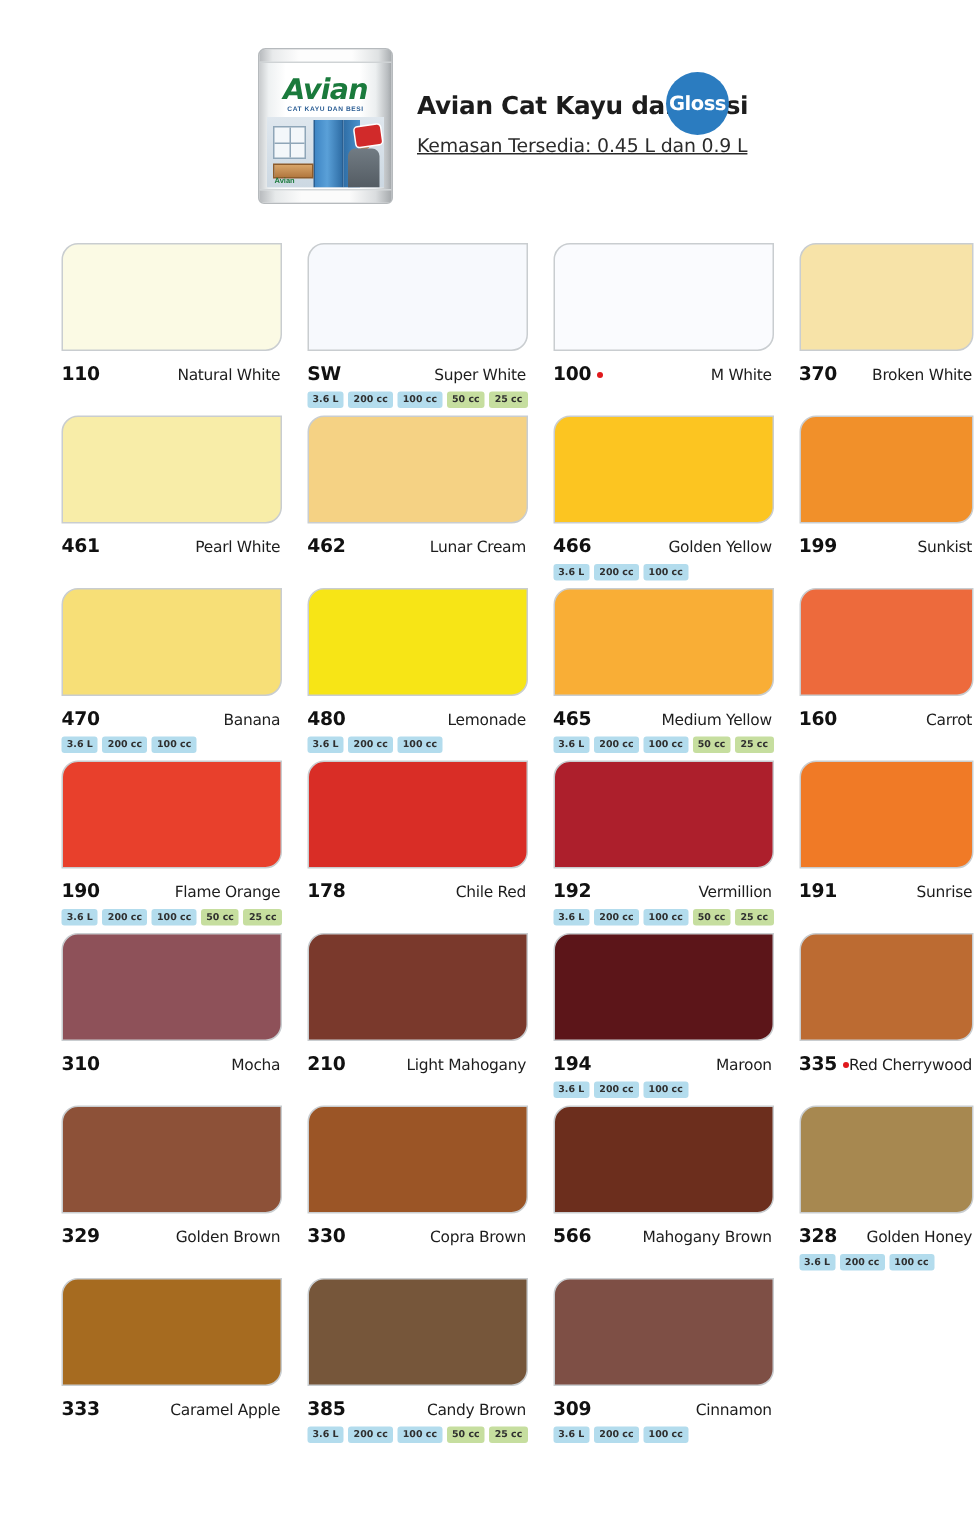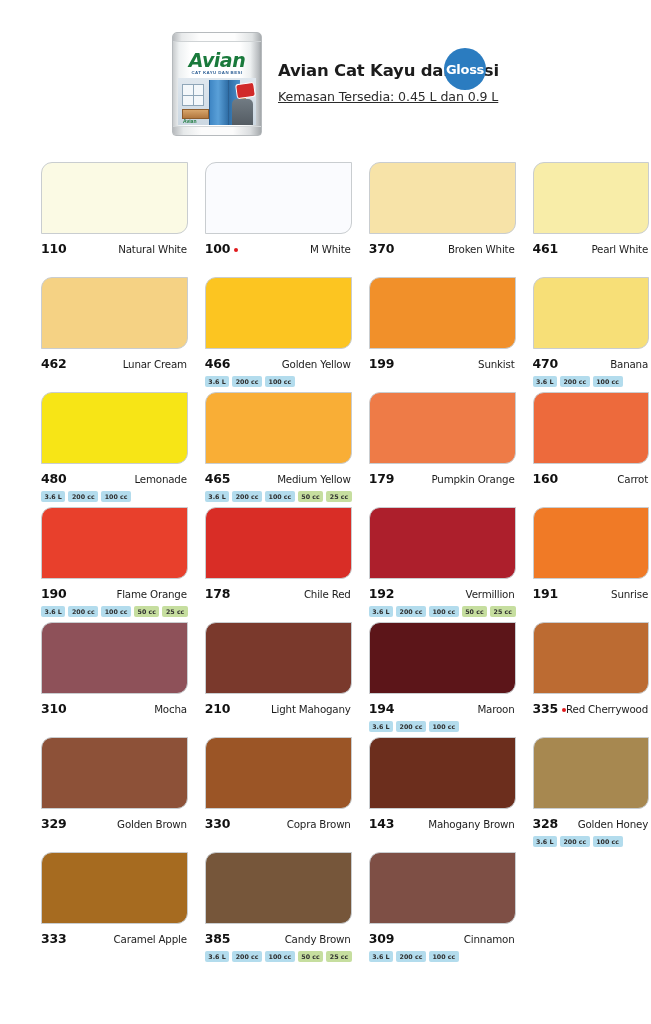--- a/index.html
+++ b/index.html
@@ -299,20 +299,34 @@
 
   <div class="grid" id="swatch-grid">
       <div class="cell">
         <div class="swatch" style="background: rgb(251, 250, 228);"></div>
         <div class="cell-meta">
           <div class="code">110</div>
           <div class="cname">Natural White</div>
         </div>
       </div>
       <div class="cell">
+        <div class="swatch" style="background: rgb(247, 249, 253);"></div>
+        <div class="cell-meta">
+          <div class="code">SW</div>
+          <div class="cname">Super White</div>
+        </div>
+        <div class="sizes">
+          <span class="size-tag blue">3.6 L</span>
+          <span class="size-tag blue">200 cc</span>
+          <span class="size-tag blue">100 cc</span>
+          <span class="size-tag green">50 cc</span>
+          <span class="size-tag green">25 cc</span>
+        </div>
+      </div>
+      <div class="cell">
         <div class="swatch" style="background: rgb(250, 251, 254);"></div>
         <div class="cell-meta">
           <div class="code">100<span class="dot"></span></div>
           <div class="cname">M White</div>
         </div>
       </div>
       <div class="cell">
         <div class="swatch" style="background: rgb(247, 227, 168);"></div>
         <div class="cell-meta">
           <div class="code">370</div>
@@ -384,27 +398,20 @@
         </div>
         <div class="sizes">
           <span class="size-tag blue">3.6 L</span>
           <span class="size-tag blue">200 cc</span>
           <span class="size-tag blue">100 cc</span>
           <span class="size-tag green">50 cc</span>
           <span class="size-tag green">25 cc</span>
         </div>
       </div>
       <div class="cell">
-        <div class="swatch" style="background: rgb(238, 123, 71);"></div>
-        <div class="cell-meta">
-          <div class="code">179</div>
-          <div class="cname">Pumpkin Orange</div>
-        </div>
-      </div>
-      <div class="cell">
         <div class="swatch" style="background: rgb(237, 106, 60);"></div>
         <div class="cell-meta">
           <div class="code">160</div>
           <div class="cname">Carrot</div>
         </div>
       </div>
       <div class="cell">
         <div class="swatch" style="background: rgb(232, 64, 44);"></div>
         <div class="cell-meta">
           <div class="code">190</div>
@@ -489,21 +496,21 @@
       <div class="cell">
         <div class="swatch" style="background: rgb(155, 85, 38);"></div>
         <div class="cell-meta">
           <div class="code">330</div>
           <div class="cname">Copra Brown</div>
         </div>
       </div>
       <div class="cell">
         <div class="swatch" style="background: rgb(108, 46, 29);"></div>
         <div class="cell-meta">
-          <div class="code">143</div>
+          <div class="code">566</div>
           <div class="cname">Mahogany Brown</div>
         </div>
       </div>
       <div class="cell">
         <div class="swatch" style="background: rgb(167, 136, 80);"></div>
         <div class="cell-meta">
           <div class="code">328</div>
           <div class="cname">Golden Honey</div>
         </div>
         <div class="sizes">

